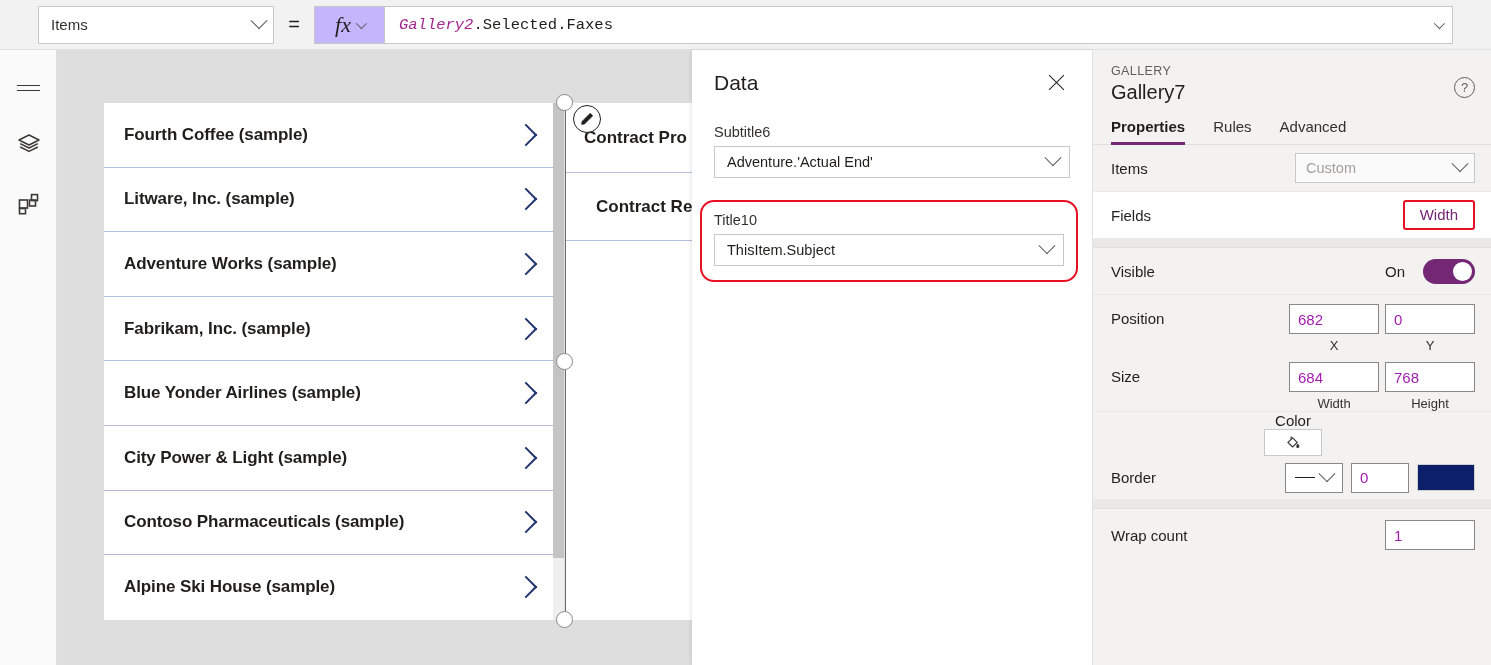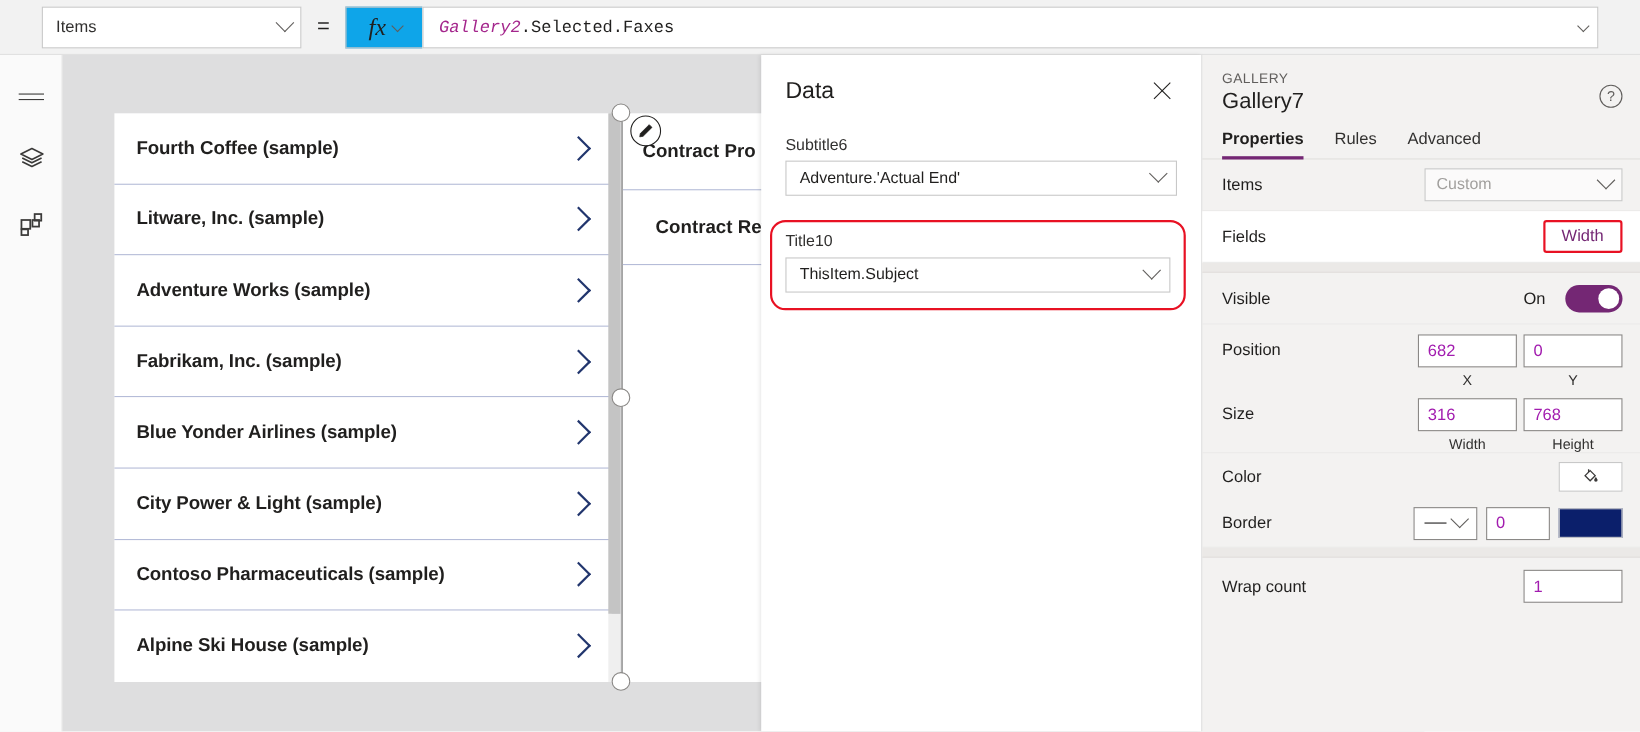--- a/index.html
+++ b/index.html
@@ -26,21 +26,21 @@
   #property-select .lbl { flex: 1; }
   .chev {
     display: inline-block; width: 12px; height: 12px;
     border-right: 1.4px solid #605e5c; border-bottom: 1.4px solid #605e5c;
     transform: rotate(45deg) translate(-3px,-3px);
   }
   #equals-sign {
     width: 40px; text-align: center; font-size: 20px; color: #201f1e;
   }
   #fx-button {
-    width: 70px; height: 38px; background: #0ea5e9; border: 1px solid #c8c8c8;
+    width: 70px; height: 38px; background: #c4b5fd; border: 1px solid #c8c8c8;
     border-right: none;
     display: flex; align-items: center; justify-content: center; gap: 5px;
   }
   #fx-button .fx {
     font-family: "Liberation Serif", serif; font-style: italic;
     font-size: 22px; color: #201f1e;
   }
   .chev-sm {
     display: inline-block; width: 8px; height: 8px;
     border-right: 1.3px solid #605e5c; border-bottom: 1.3px solid #605e5c;
@@ -420,31 +420,31 @@
           <div class="numbox">0</div>
           <div class="numcap">Y</div>
         </div>
       </div>
     </div>
 
     <div class="prow tall">
       <span class="plabel">Size</span>
       <div class="twoup">
         <div class="numrow">
-          <div class="numbox">316</div>
+          <div class="numbox">684</div>
           <div class="numcap">Width</div>
         </div>
         <div class="numrow">
           <div class="numbox">768</div>
           <div class="numcap">Height</div>
         </div>
       </div>
     </div>
 
-    <div class="prow nb" style="min-height:42px;">
+    <div class="prow nb" style="min-height:42px;flex-direction:column;">
       <span class="plabel">Color</span>
       <div class="icon-btn">
         <svg width="16" height="16" viewBox="0 0 16 16">
           <path d="M3 7.4 L7.6 2.8 L12.2 7.4 L7.6 12 Z" fill="none" stroke="#3b3a39" stroke-width="1.2"></path>
           <path d="M12.8 8.6 C12.8 8.6 14.4 10.4 14.4 11.4 A1.6 1.6 0 0 1 11.2 11.4 C11.2 10.4 12.8 8.6 12.8 8.6 Z" fill="#3b3a39"></path>
           <path d="M6.2 1.6 L6.2 4.2" stroke="#3b3a39" stroke-width="1.2" fill="none"></path>
         </svg>
       </div>
     </div>
 

